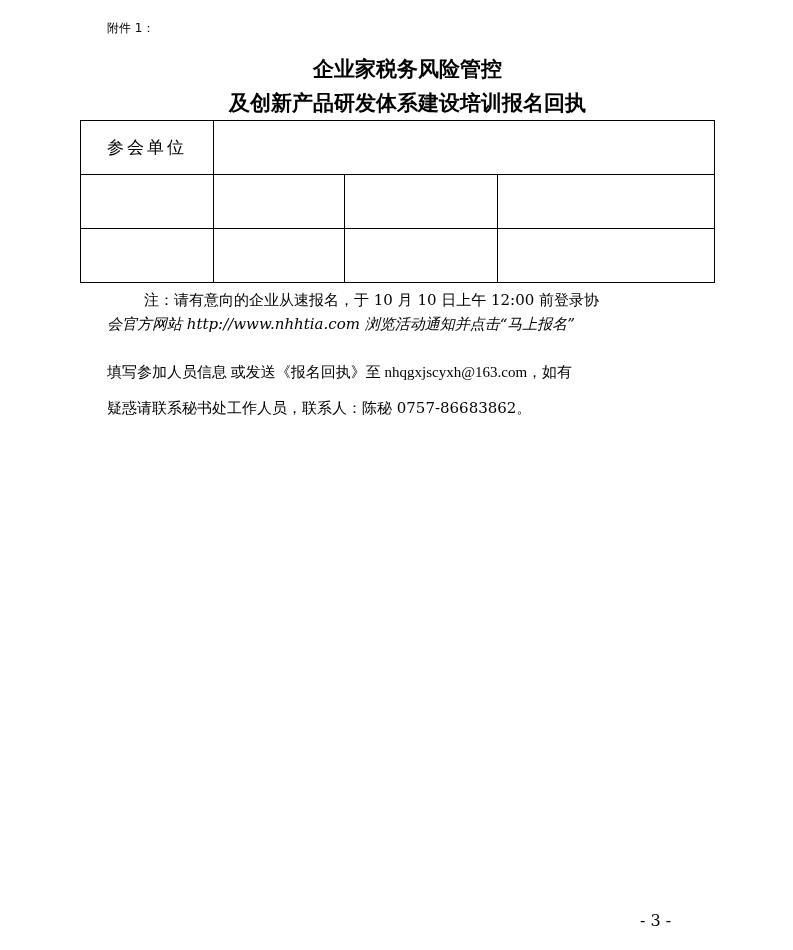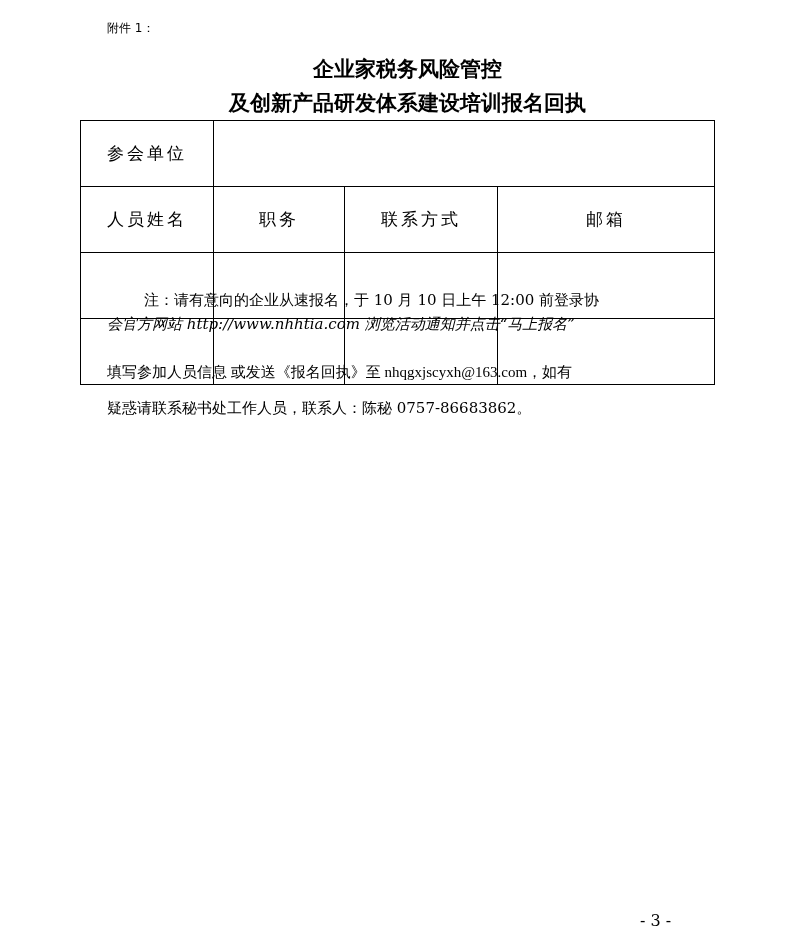--- a/index.html
+++ b/index.html
@@ -3,21 +3,21 @@
 <meta charset="utf-8">
 <style>
   html, body { margin:0; padding:0; background:#ffffff; }
   body { width:793px; height:950px; position:relative; overflow:hidden; color:#000;
          font-family: "DejaVu Serif", "Liberation Serif", serif; }
   .attach { position:absolute; left:107px; top:20px; font-family:"DejaVu Sans","Liberation Sans",sans-serif; font-size:12px; }
   .title { position:absolute; left:0; width:793px; text-align:center; font-weight:bold; font-size:21px; letter-spacing:0px;margin-left:11px; }
   .t1 { top:55px; }
   .t2 { top:89px; }
   table.form { position:absolute; left:80px; top:120px; width:634px; border-collapse:collapse; table-layout:fixed; }
-  table.form td { border:1px solid #000; height:37px; padding:14px; text-align:center; font-size:17px; letter-spacing:3px; }
+  table.form td { border:1px solid #000; height:37px; padding:8px; text-align:center; font-size:17px; letter-spacing:3px; }
   .note { position:absolute; left:107px; width:590px; font-size:15px; line-height:36px; white-space:nowrap; }
   .n1 { top:282px; left:144px; }
   .n2 { top:306px;font-style:italic; }
   .n3 { top:354px;font-family:Liberation Serif, serif; }
   .n4 { top:390px; }
   .pagenum { position:absolute; left:640px; top:911px; font-size:16px; }
 </style>
 </head>
 <body>
 
@@ -31,26 +31,20 @@
       <col style="width:131px">
       <col style="width:153px">
       <col style="width:217px">
   </colgroup>
   <tbody>
       <tr>
     <td>参会单位</td>
     <td colspan="3"></td>
   </tr>
   <tr>
-    <td>人员姓名</td>
-    <td>职务</td>
-    <td>联系方式</td>
-    <td>邮箱</td>
-  </tr>
-  <tr>
     <td></td>
     <td></td>
     <td></td>
     <td></td>
   </tr>
   <tr>
     <td></td>
     <td></td>
     <td></td>
     <td></td>

